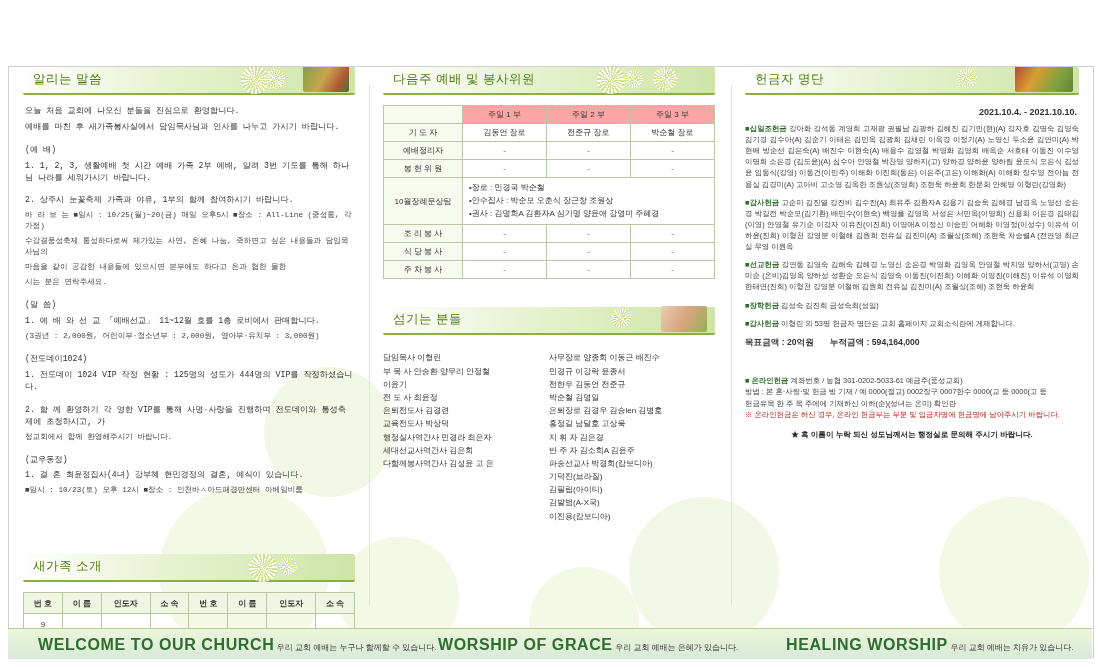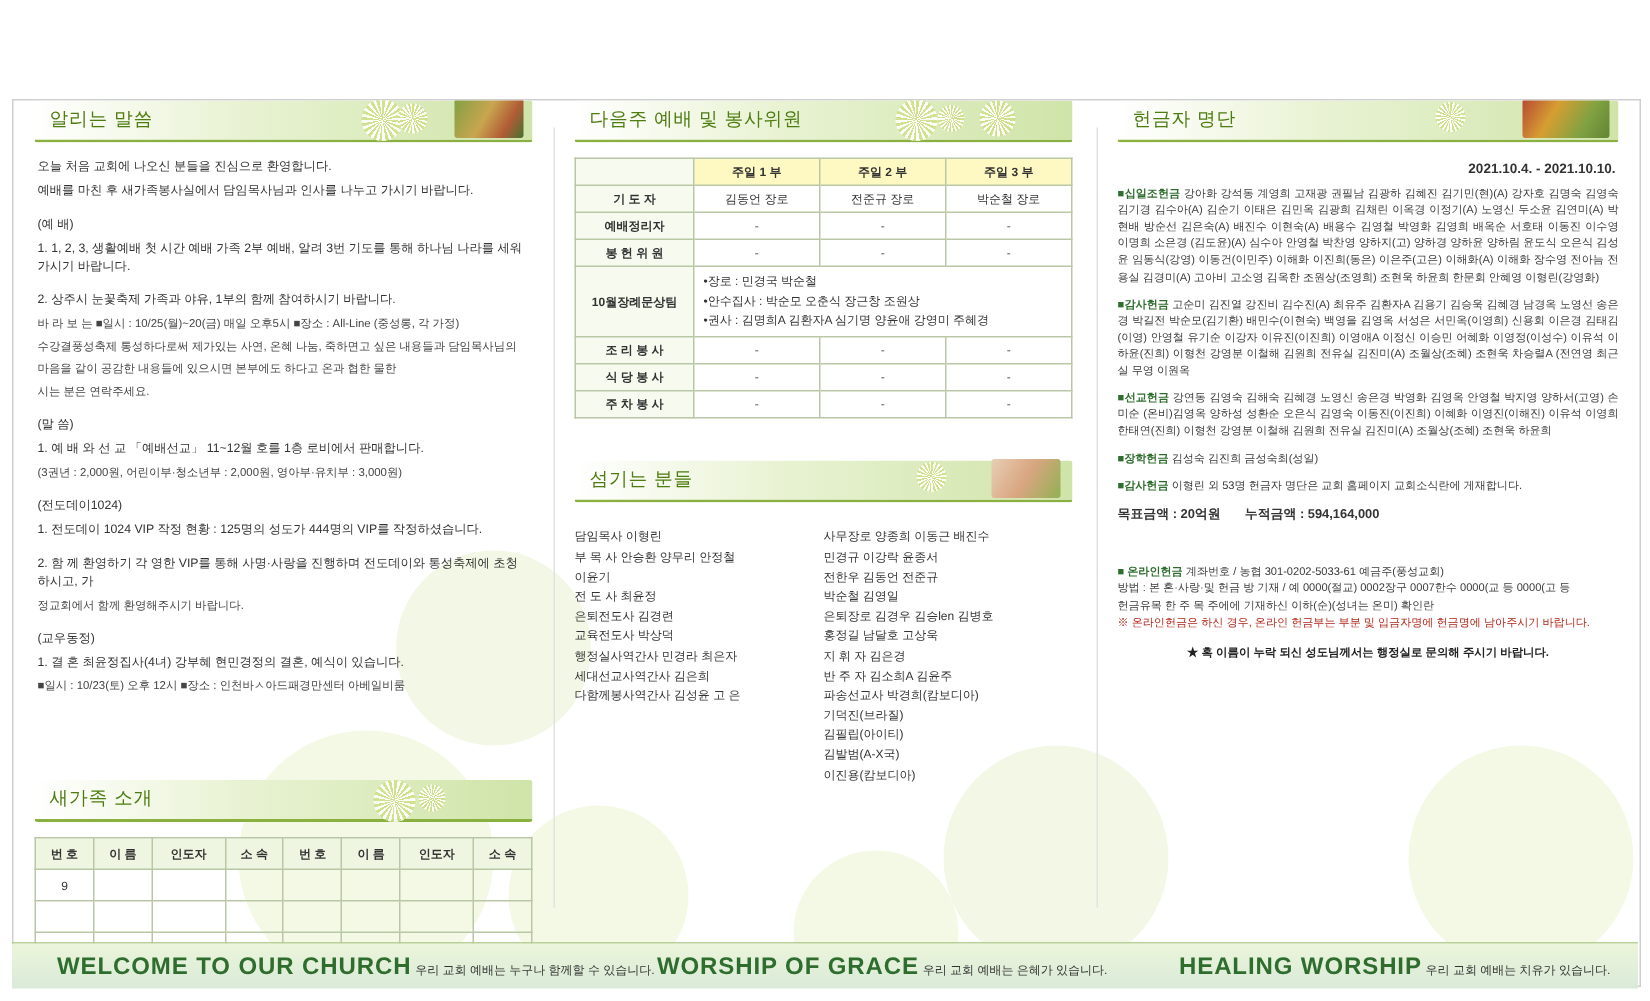--- a/index.html
+++ b/index.html
@@ -21,30 +21,30 @@
   .hdr .bar{position:absolute;left:0;right:0;top:0;height:26px;
     background:linear-gradient(to right,#ffffff 0%,#e9f3d4 40%,#cfe4a8 100%);
     border-bottom:2px solid #8ab13f;border-radius:2px;}
   .hdr .ttl{position:absolute;left:10px;top:4px;font-size:12.5px;font-weight:normal;color:#4d7c0f;letter-spacing:.5px;}
   .hdr .art{position:absolute;right:4px;top:-2px;width:120px;height:30px;overflow:hidden;}
   .sunburst{position:absolute;width:28px;height:28px;border-radius:50%;
     background:repeating-conic-gradient(#cfe08a 0deg 9deg,#ffffff 9deg 18deg);opacity:.9;}
   .photo{position:absolute;right:2px;top:1px;width:46px;height:26px;border-radius:2px;
     background:linear-gradient(120deg,#7c9c3f,#c8a24a 45%,#b0542f 75%,#3f6b2c);opacity:.95;}
 
-  .body{padding:0 16px;font-size:8.2px;line-height:1.45;color:#333;}
+  .body{padding:0 16px;font-size:8.2px;line-height:1.45;color:#333;font-family:Liberation Mono, monospace;}
   .body p{margin:0 0 4px 0;}
   .gap{height:7px;}
   .tiny{font-size:7.6px;color:#444;}
 
   
   table{border-collapse:collapse;width:100%;font-size:8px;}
   table td,table th{border:1px solid #b9c7a6;padding:3px 2px;text-align:center;color:#333;font-weight:normal;}
-  table th{background:#fef9c3;font-weight:bold;}
-  .lead{width:74px;background:#f6faef;font-weight:bold;}
+  table th{background:#fca5a5;font-weight:normal;}
+  .lead{width:74px;background:#f6faef;font-weight:normal;}
   .tbl-wrap{padding:0 14px;}
   .dash{color:#555;}
 
   
   .nf td{height:14px;}
   .nf .hd{background:#eef5e0;font-weight:bold;}
 
   
   .serve{padding:6px 14px 0 14px;font-size:8px;line-height:1.65;color:#333;}
   .serve .row{display:flex;}

